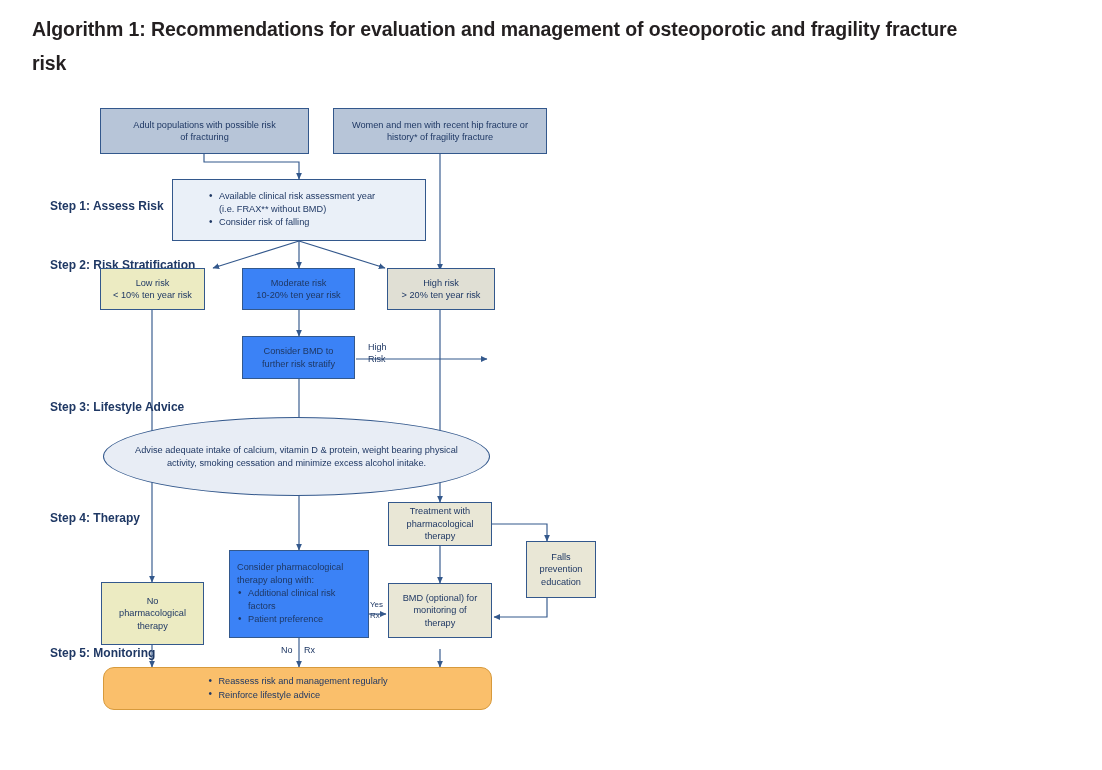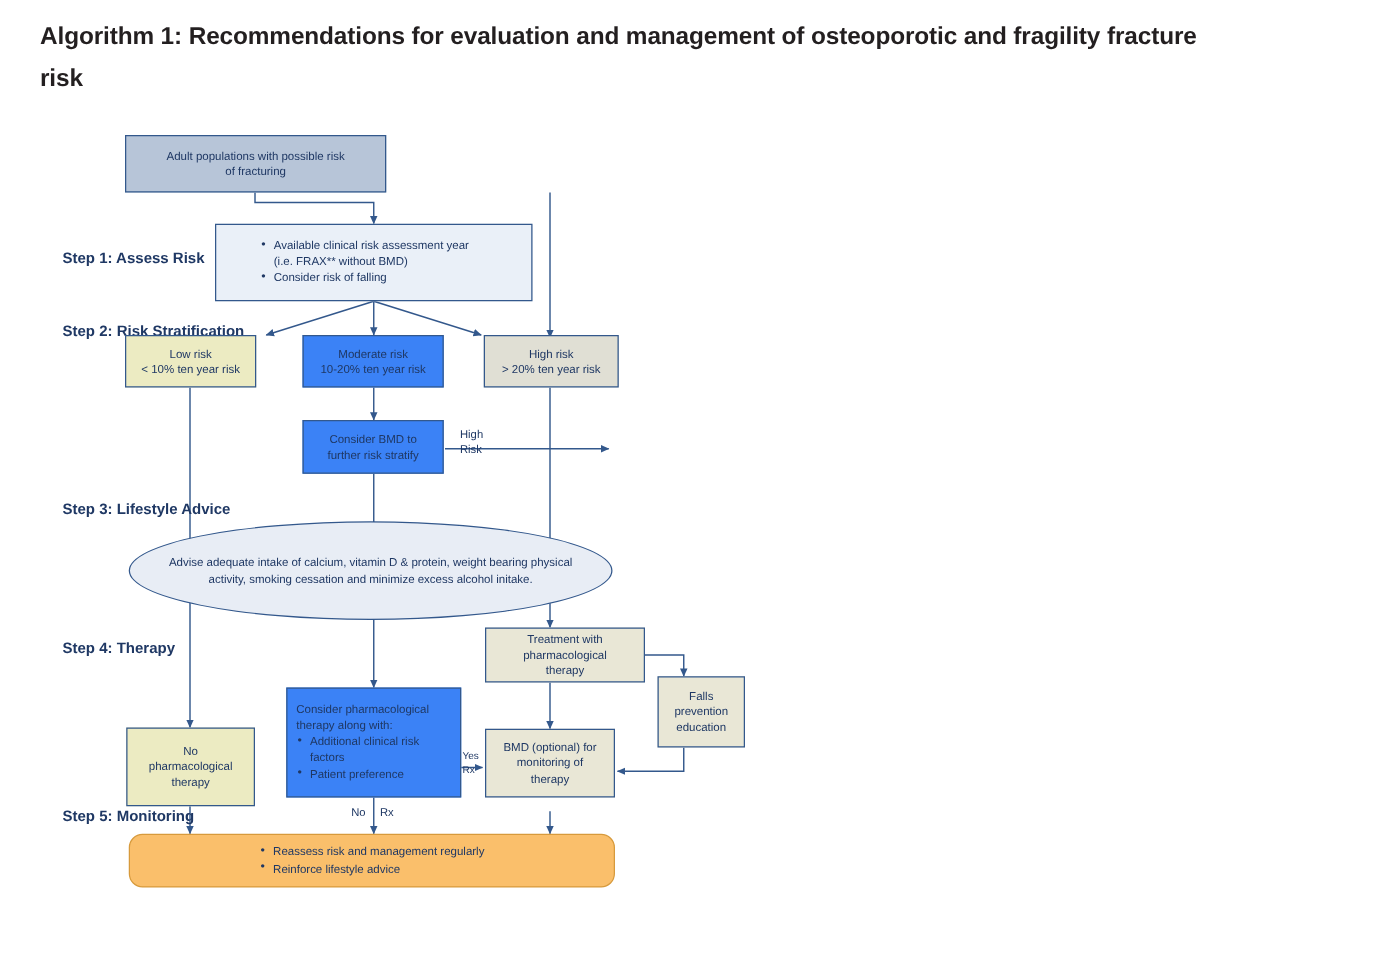--- a/index.html
+++ b/index.html
@@ -189,20 +189,26 @@
   <div class="step-label" style="left:50px; top:415px;">Step 4: Therapy</div>
   <div class="step-label" style="left:50px; top:550px;">Step 5: Monitoring</div>
 
   <div class="node blue-box" style="left:100px; top:12px; width:209px; height:46px;">
     <div class="inner">
       <div>Adult populations with possible risk</div>
       <div>of fracturing</div>
     </div>
   </div>
 
+  <div class="node blue-box" style="left:333px; top:12px; width:214px; height:46px;">
+    <div class="inner">
+      <div>Women and men with recent hip fracture or</div>
+      <div>history* of fragility fracture</div>
+    </div>
+  </div>
 
   <div class="node lightblue-box" style="left:172px; top:83px; width:254px; height:62px; justify-content:flex-start;">
     <div class="inner" style="padding-left:30px;">
       <ul class="bullets">
         <li>
           <span>Available clinical risk assessment year</span><br>
           <span style="display:inline-block;text-align:center;">(i.e. FRAX** without BMD)</span>
         </li>
         <li>Consider risk of falling</li>
       </ul>
@@ -242,21 +248,21 @@
     <div>Risk</div>
   </div>
 
   <div class="node ellipse-box" style="left:103px; top:321px; width:387px; height:79px;">
     <div class="inner">
       <div>Advise adequate intake of calcium, vitamin D &amp; protein, weight bearing physical</div>
       <div>activity, smoking cessation and minimize excess alcohol initake.</div>
     </div>
   </div>
 
-  <div class="node khaki-box" style="left:388px; top:406px; width:128px; height:44px;">
+  <div class="node khaki-box" style="left:388px; top:406px; width:104px; height:44px;">
     <div class="inner">
       <div>Treatment with</div>
       <div>pharmacological</div>
       <div>therapy</div>
     </div>
   </div>
 
   <div class="node khaki-box" style="left:526px; top:445px; width:70px; height:57px;">
     <div class="inner">
       <div>Falls</div>

